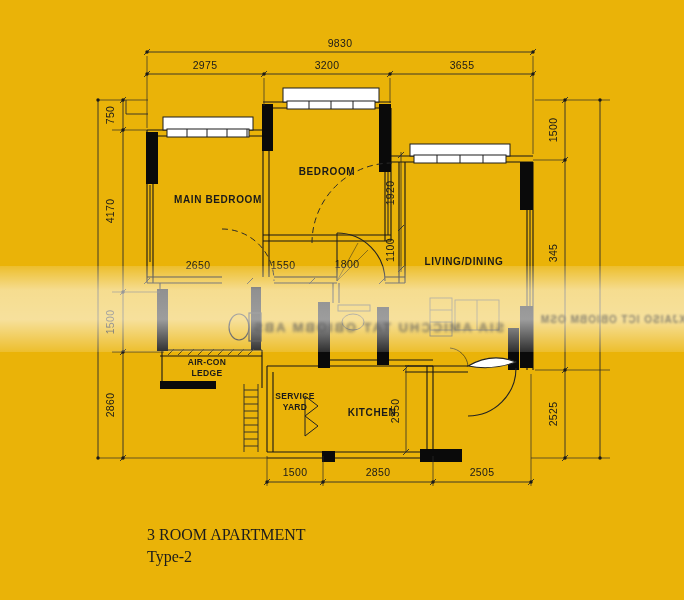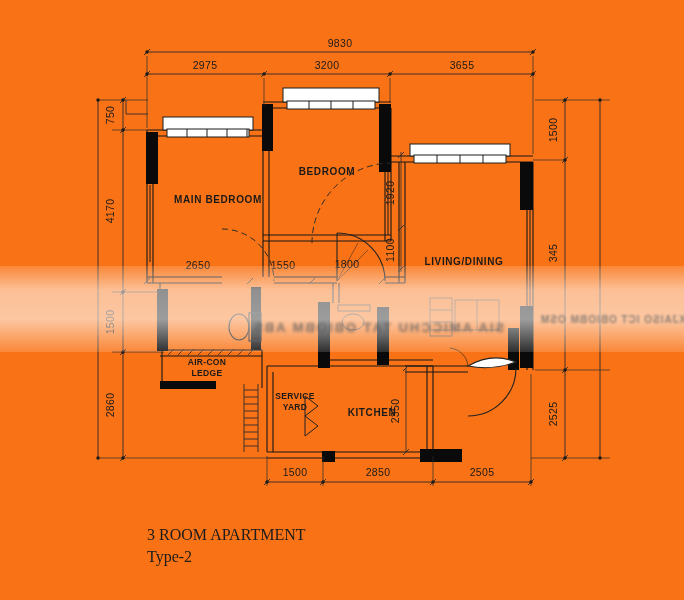--- a/index.html
+++ b/index.html
@@ -1,16 +1,16 @@
 <!DOCTYPE html>
 <html><head>
 <meta charset="utf-8">
 <style>
   html,body{margin:0;padding:0;background:#ffffff;}
-  .canvas{position:relative;width:684px;height:600px;background:#f97316;overflow:hidden;
+  .canvas{position:relative;width:684px;height:600px;background:#eab308;overflow:hidden;
           font-family:"Liberation Sans",sans-serif;}
   svg{position:absolute;left:0;top:0;}
   svg text{fill:#1a1a1a;}
   .dim-t{font-family:"Liberation Sans",sans-serif;font-size:10.5px;letter-spacing:.3px;}
   .room-t{font-family:"Liberation Sans",sans-serif;font-size:10px;font-weight:bold;letter-spacing:.6px;}
   .room-s{font-family:"Liberation Sans",sans-serif;font-size:8.5px;font-weight:bold;letter-spacing:.3px;}
   .title-t{font-family:"Liberation Serif","DejaVu Serif",serif;font-size:16px;fill:#1c1c1c;}
   
   .wm-band{position:absolute;left:0;top:266px;width:684px;height:86px;pointer-events:none;
            background:linear-gradient(180deg,rgba(255,255,255,.15) 0%,rgba(255,255,255,.55) 28%,

